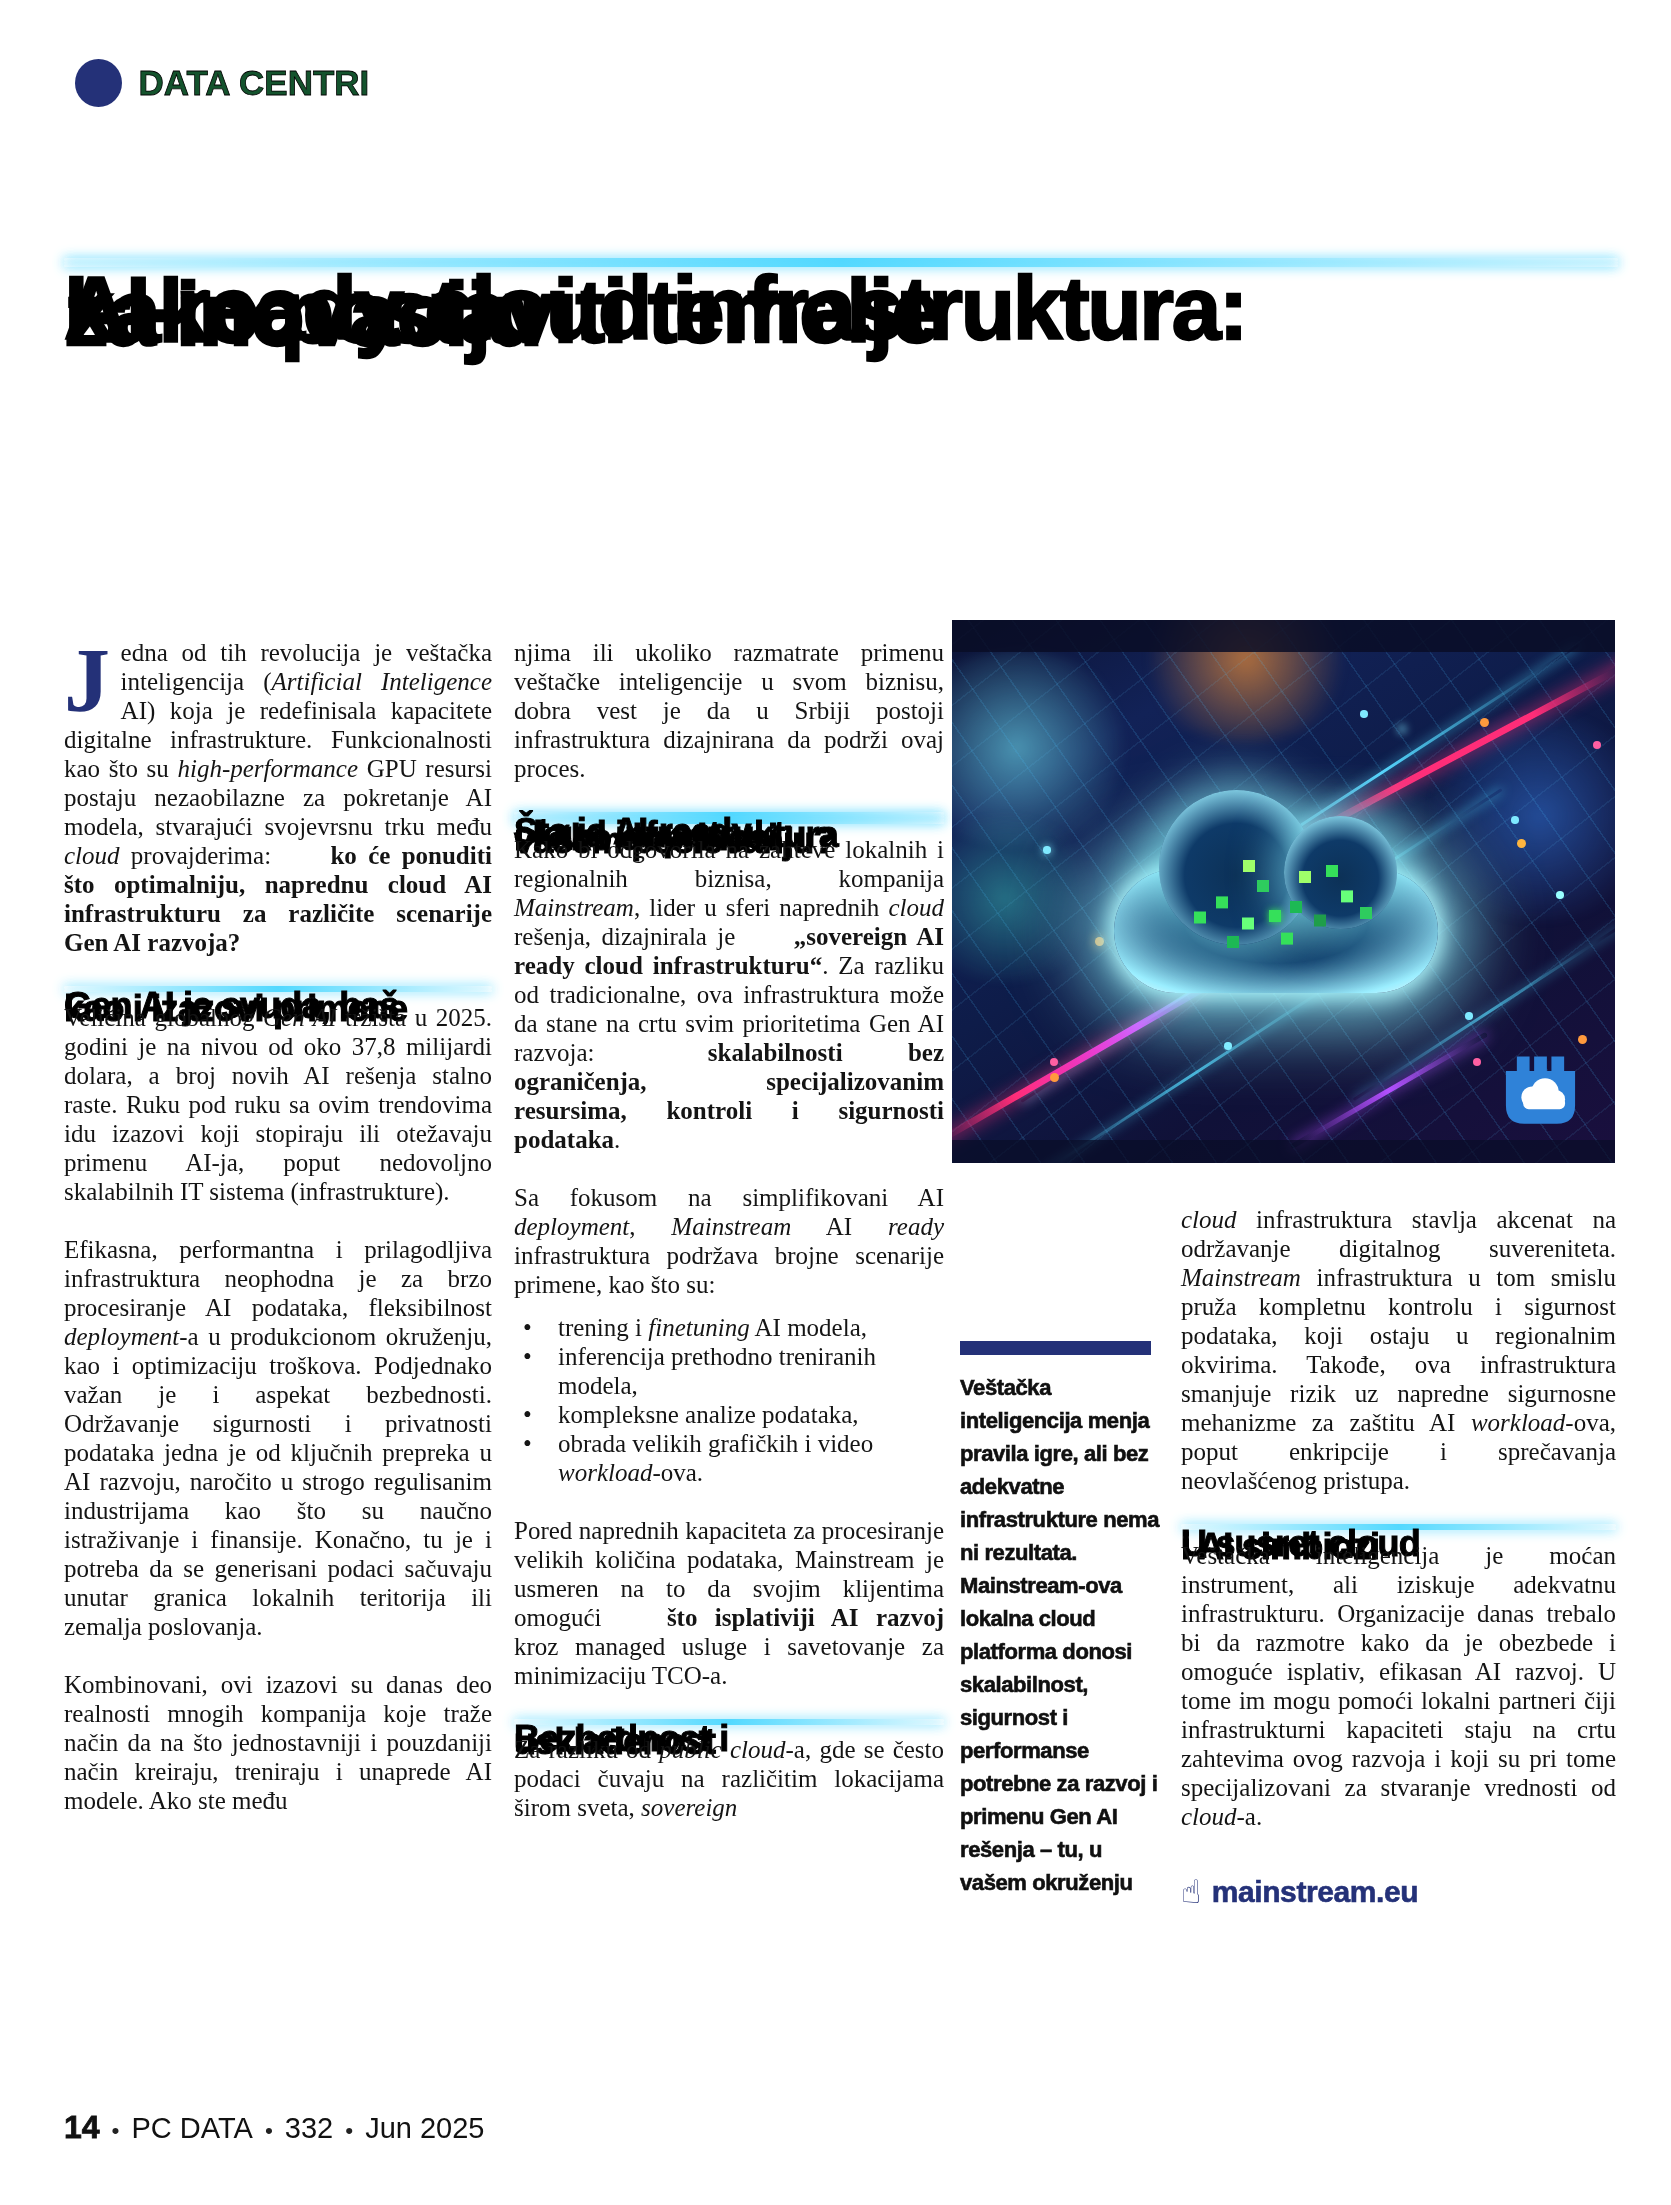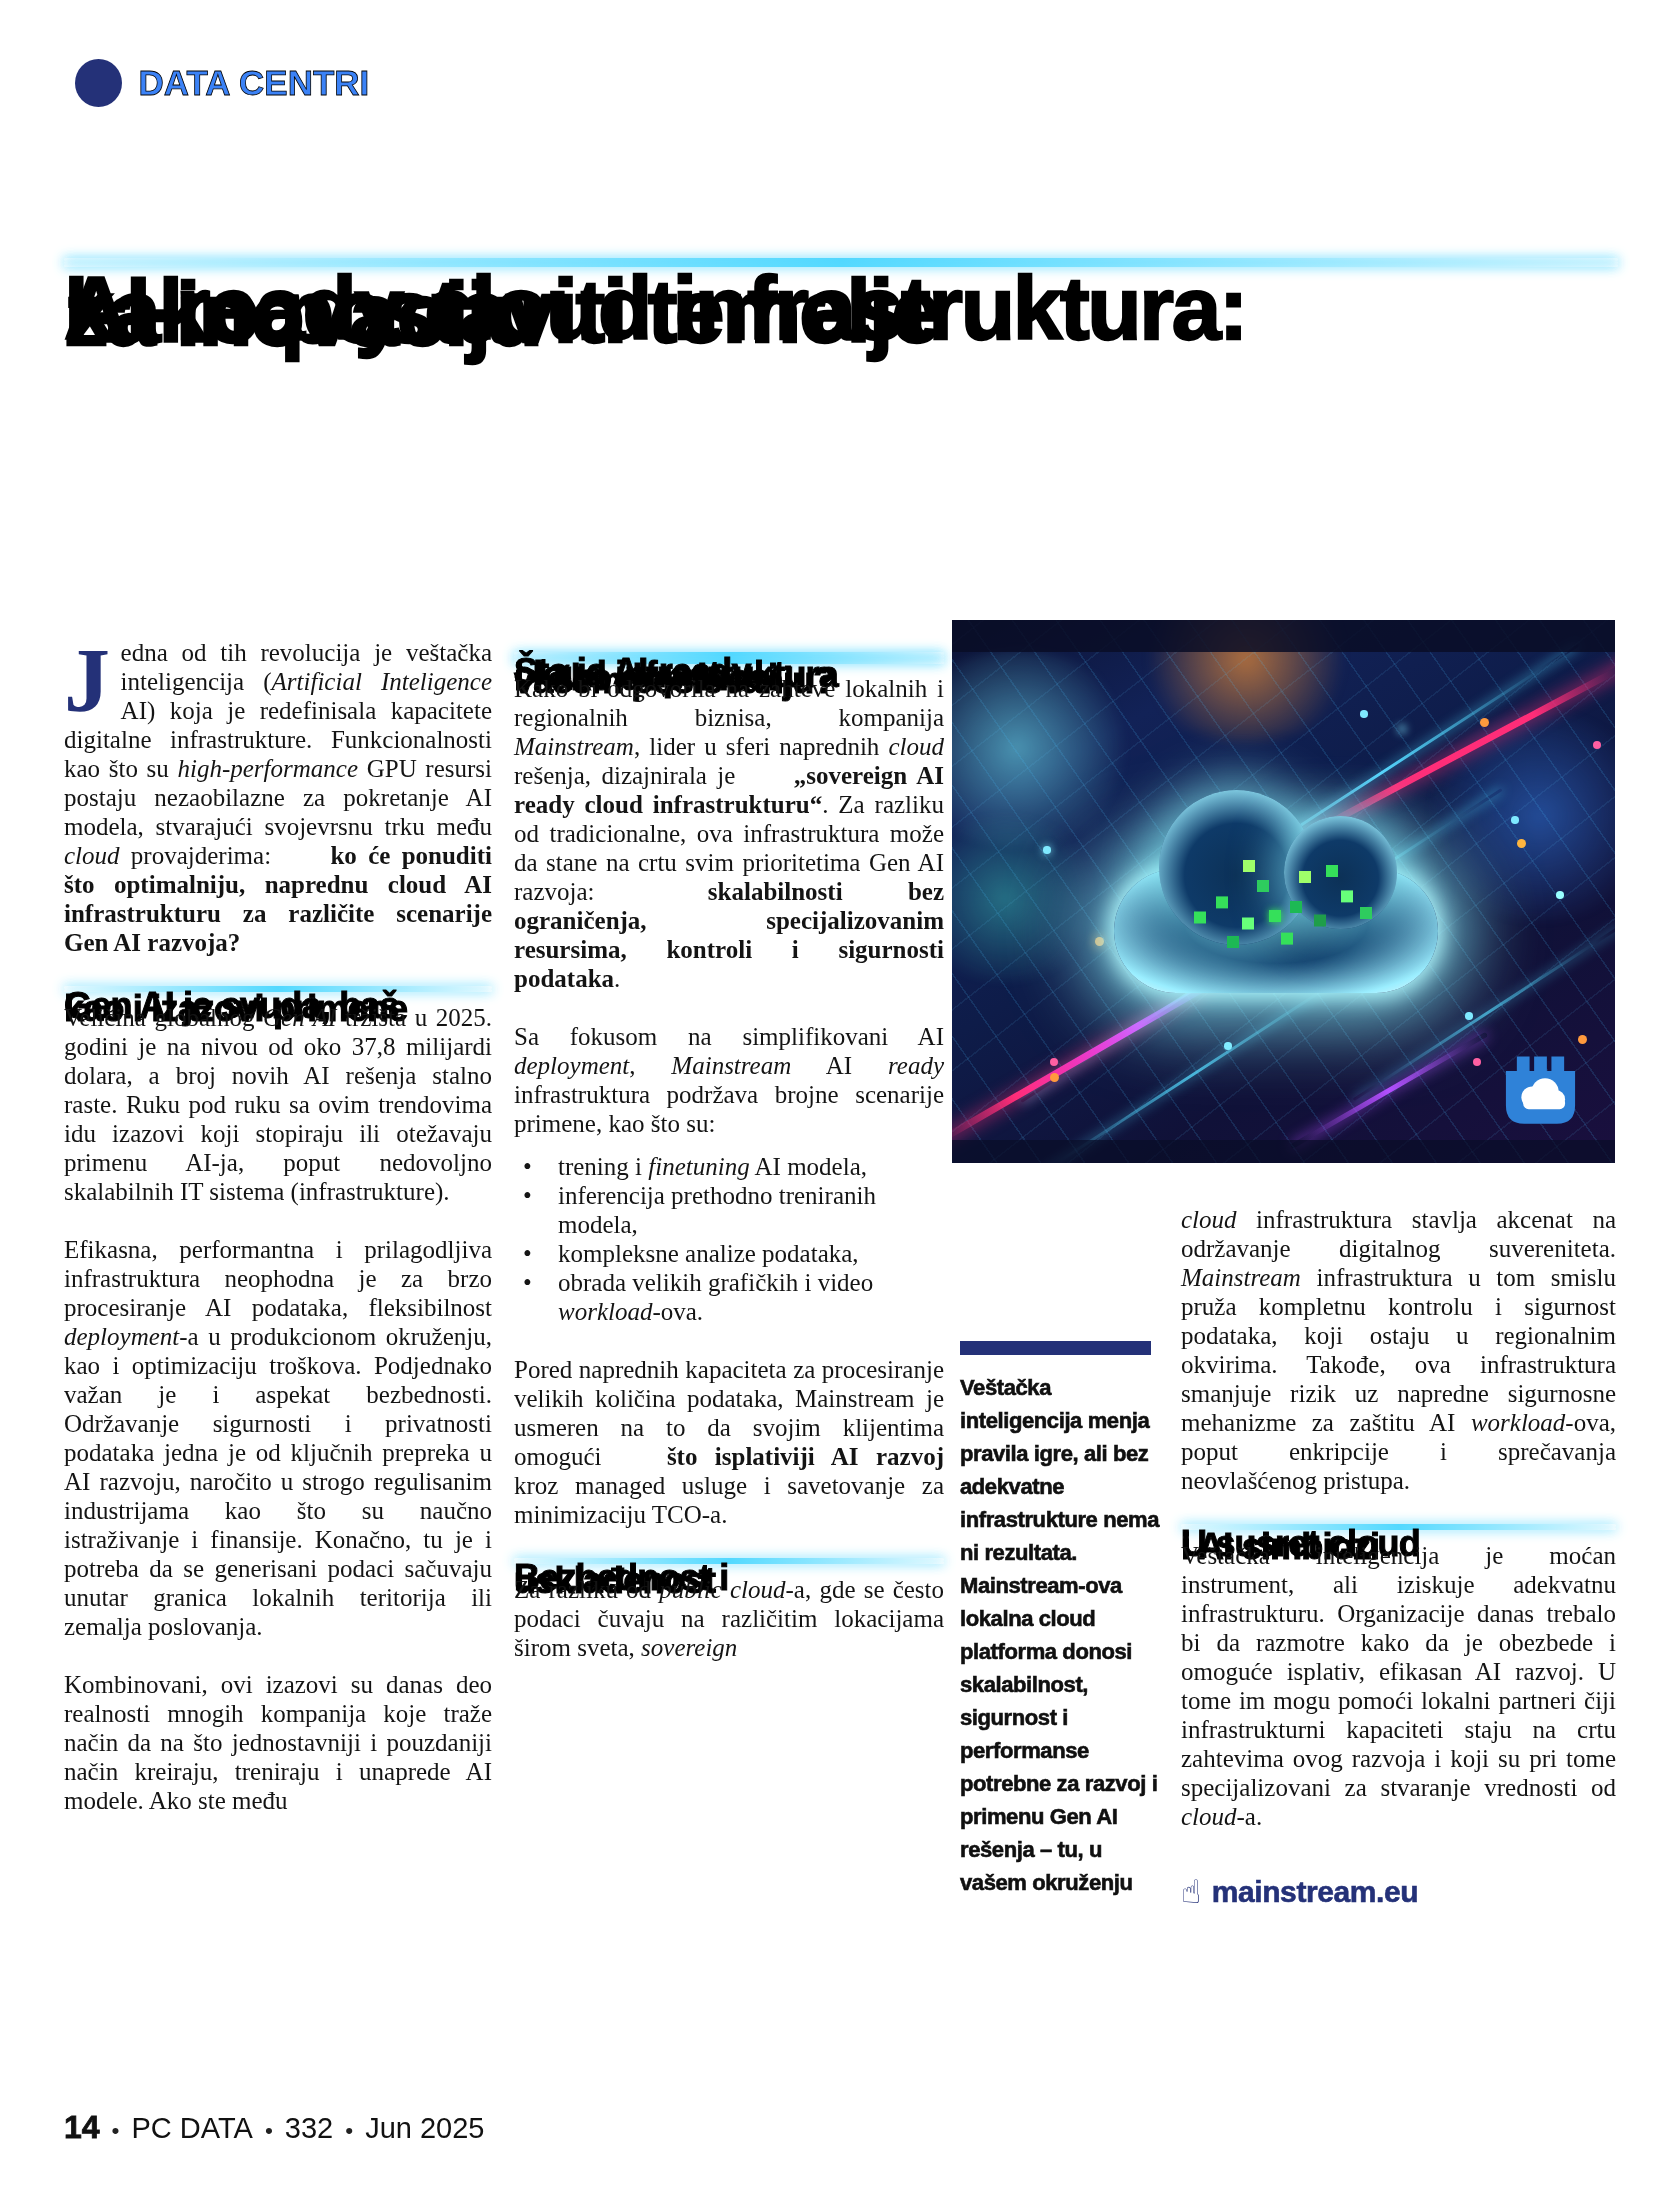--- a/index.html
+++ b/index.html
@@ -3,21 +3,21 @@
 <meta charset="utf-8">
 <style>
   html,body{margin:0;padding:0;background:#ffffff;}
   .page{position:relative;width:1671px;height:2205px;background:#fff;overflow:hidden;
         font-family:"Liberation Serif",serif;color:#151515;}
 
   
   .kicker{position:absolute;left:75px;top:59px;display:flex;align-items:center;gap:16.6px;}
   .kicker-dot{width:47px;height:48px;border-radius:50%;background:#243178;}
   .kicker-label{font-family:"Liberation Sans",sans-serif;font-weight:700;font-size:35px;
-        letter-spacing:0;color:#3b82f6;-webkit-text-stroke:0.8px #000;}
+        letter-spacing:0;color:#14532d;-webkit-text-stroke:0.8px #000;}
 
   .title{position:absolute;left:64px;top:198px;width:1554px;
         font-family:"Liberation Sans",sans-serif;font-weight:700;color:#000;
         font-size:89px;line-height:100px;letter-spacing:-2.3px;-webkit-text-stroke:2.3px #000;}
 
   .lede{position:absolute;left:64px;top:492px;width:1577px;
         font-family:"Liberation Sans",sans-serif;font-weight:400;color:#0e0e0e;
         font-size:38px;line-height:55px;letter-spacing:0.8px;word-spacing:3.8px;}
   .lede .u{border-bottom:7.5px solid #243178;padding-bottom:3.8px;}
 
@@ -140,20 +140,21 @@
     <h2 class="sub">
         <div class="line">Gen AI je svuda, baš</div>
         <div class="line">kao i izazovi primene</div>
       </h2>
     <p class="bp">Veličina globalnog <span class="rs-i">Gen AI</span> tržišta u 2025. godini je na nivou od oko 37,8 milijardi dolara, a broj novih AI rešenja stalno raste. Ruku pod ruku sa ovim trendovima idu izazovi koji stopiraju ili otežavaju primenu AI-ja, poput nedovoljno skalabilnih IT sistema (infrastrukture).</p>
     <p class="bp">Efikasna, performantna i prilagodljiva infrastruktura neophodna je za brzo procesiranje AI podataka, fleksibilnost <span class="rs-i">deployment</span>-a u produkcionom okruženju, kao i optimizaciju troškova. Podjednako važan je i aspekat bezbednosti. Održavanje sigurnosti i privatnosti podataka jedna je od ključnih prepreka u AI razvoju, naročito u strogo regulisanim industrijama kao što su naučno istraživanje i finansije. Konačno, tu je i potreba da se generisani podaci sačuvaju unutar granica lokalnih teritorija ili zemalja poslovanja.</p>
     <p class="bp">Kombinovani, ovi izazovi su danas deo realnosti mnogih kompanija koje traže način da na što jednostavniji i pouzdaniji način kreiraju, treniraju i unaprede AI modele. Ako ste među</p>
   </div>
 
   <div class="col" id="col2">
+    <p class="bp">njima ili ukoliko razmatrate primenu veštačke inteligencije u svom biznisu, dobra vest je da u Srbiji postoji infrastruktura dizajnirana da podrži ovaj proces.</p>
     <h2 class="sub">
         <div class="line">Šta je AI-ready</div>
         <div class="line">cloud infrastruktura</div>
         <div class="line">i kako doprinosi</div>
         <div class="line">vašem poslovanju?</div>
       </h2>
     <p class="bp">Kako bi odgovorila na zahteve lokalnih i regionalnih biznisa, kompanija <span class="rs-i">Mainstream</span>, lider u sferi naprednih <span class="rs-i">cloud</span> rešenja, dizajnirala je <span class="rs-b">„sovereign AI ready cloud infrastrukturu“</span>. Za razliku od tradicionalne, ova infrastruktura može da stane na crtu svim prioritetima Gen AI razvoja: <span class="rs-b">skalabilnosti bez ograničenja, specijalizovanim resursima, kontroli i sigurnosti podataka</span>.</p>
     <p class="bp" style="margin-bottom:14.3px">Sa fokusom na simplifikovani AI <span class="rs-i">deployment</span>, <span class="rs-i">Mainstream</span> AI <span class="rs-i">ready</span> infrastruktura podržava brojne scenarije primene, kao što su:</p>
     <ul class="blist">
       <li><span class="dot">•</span><span>trening i <span class="rs-i">finetuning</span> AI modela,</span></li>

